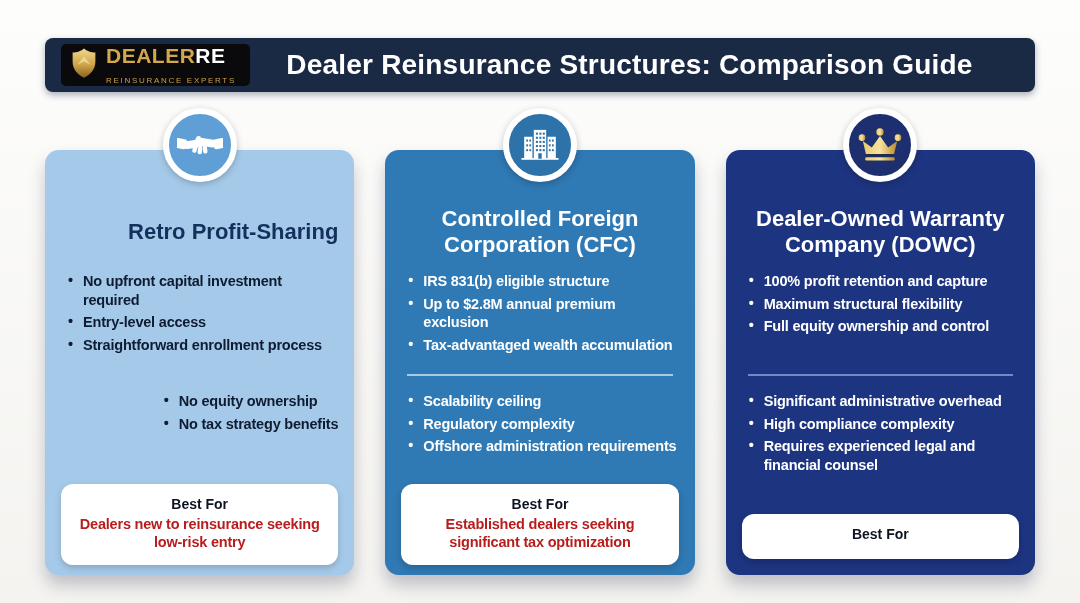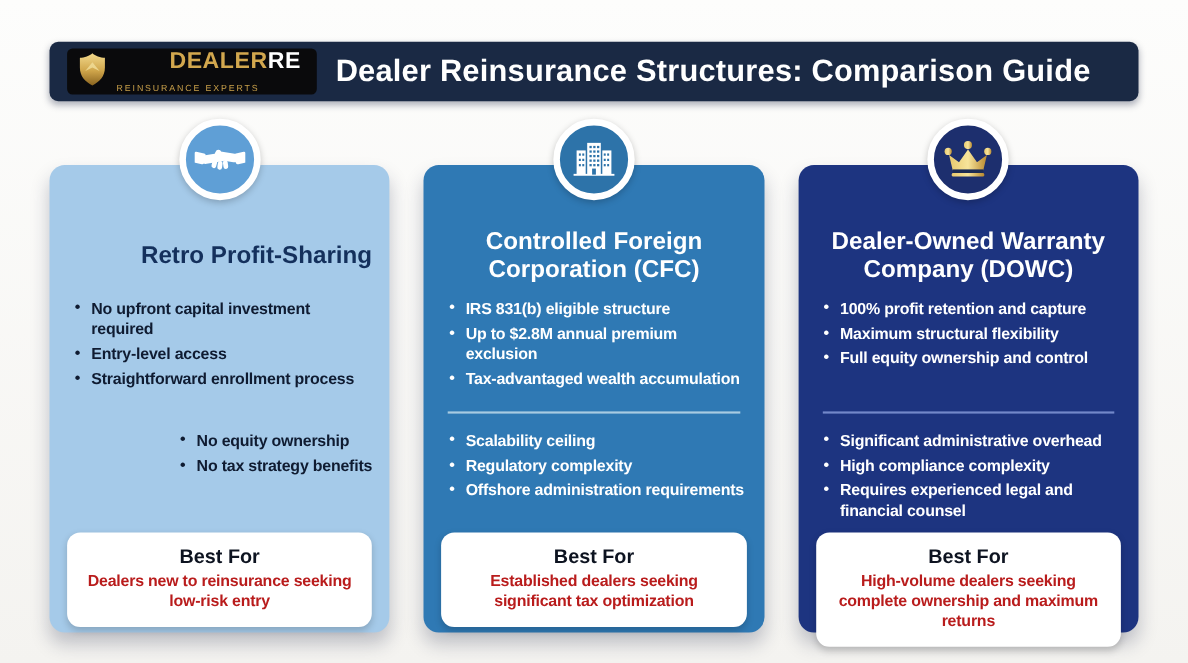--- a/index.html
+++ b/index.html
@@ -13,21 +13,21 @@
     margin:38px 45px 0; height:54px; background:#1a2944; border-radius:8px;
     display:flex; align-items:center; padding:0 16px;
     box-shadow:0 3px 7px rgba(20,30,60,.35);
   }
   .logo {
     background:#0a0a0c; border-radius:5px; height:42px;
     display:flex; align-items:center; gap:9px; padding:0 14px 0 10px;
     flex:0 0 auto;
   }
   .logo-text { display:flex; flex-direction:column; }
-  .logo-name { font-size:21px; font-weight:bold; letter-spacing:.5px; line-height:1; color:#d2a74e;margin-left:48px; }
+  .logo-name { font-size:21px; font-weight:bold; letter-spacing:.5px; line-height:1; color:#d2a74e; }
   .logo-name .re { color:#ffffff; }
   .logo-tagline { font-size:8px; color:#c9a04a; letter-spacing:1.7px; margin-top:10px; white-space:nowrap; }
   .main-title { flex:1; text-align:center; color:#ffffff; font-size:28px; font-weight:bold; letter-spacing:.2px; margin:0 10px 0 0; }
 
   .cards { display:flex; gap:31px; padding:0 45px; margin-top:58px; }
   .card {
     position:relative; flex:1; height:425px; border-radius:14px;
     padding:56px 16px 16px; display:flex; flex-direction:column;
     box-shadow:0 10px 16px rgba(30,40,70,.25);
   }
@@ -60,21 +60,21 @@
   .divider { border:none; border-top:2px solid; margin:10px 6px 16px; }
   .card-light .divider { border-color:#54749c; }
   .card-mid   .divider { border-color:#a8cbe2; }
   .card-dark  .divider { border-color:#7388c9; }
 
   .bestfor {
     margin-top:auto; background:#ffffff; border-radius:12px;
     padding:12px 12px 14px; text-align:center;
     box-shadow:0 3px 7px rgba(0,0,0,.18);
   }
-  .bestfor-title { font-size:18px; font-weight:bold; color:#0d1320; margin-bottom:3px; }
+  .bestfor-title { font-size:14px; font-weight:bold; color:#0d1320; margin-bottom:3px; }
   .bestfor-text  { font-size:14.5px; font-weight:bold; line-height:1.25; letter-spacing:-.2px; color:#b91c1c; }
 </style>
 </head>
 <body>
 
 <header class="topbar">
   <div class="logo">
     <span>
       <svg width="26" height="32" viewBox="0 0 32 38">
         <defs>
@@ -214,17 +214,16 @@
       <li>Full equity ownership and control</li>
     </ul>
     <hr class="divider">
     <ul class="list">
       <li>Significant administrative overhead</li>
       <li>High compliance complexity</li>
       <li>Requires experienced legal and financial counsel</li>
     </ul>
     <div class="bestfor">
       <div class="bestfor-title">Best For</div>
-      <div class="bestfor-text">High-volume dealers seeking complete ownership and maximum returns</div>
     </div>
   </section>
 
 </main>
 
 </body></html>

